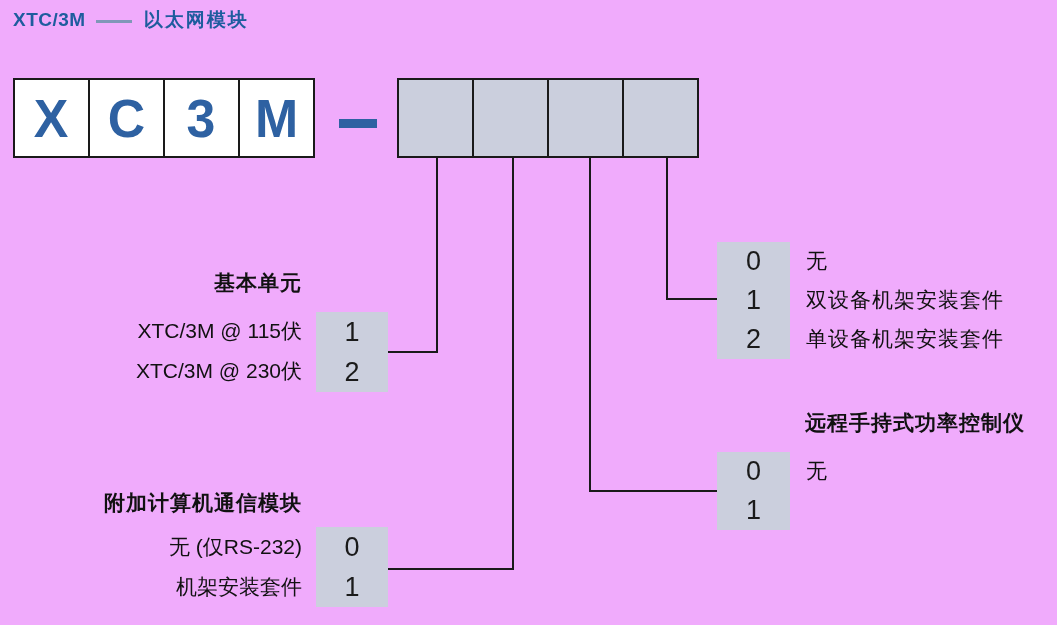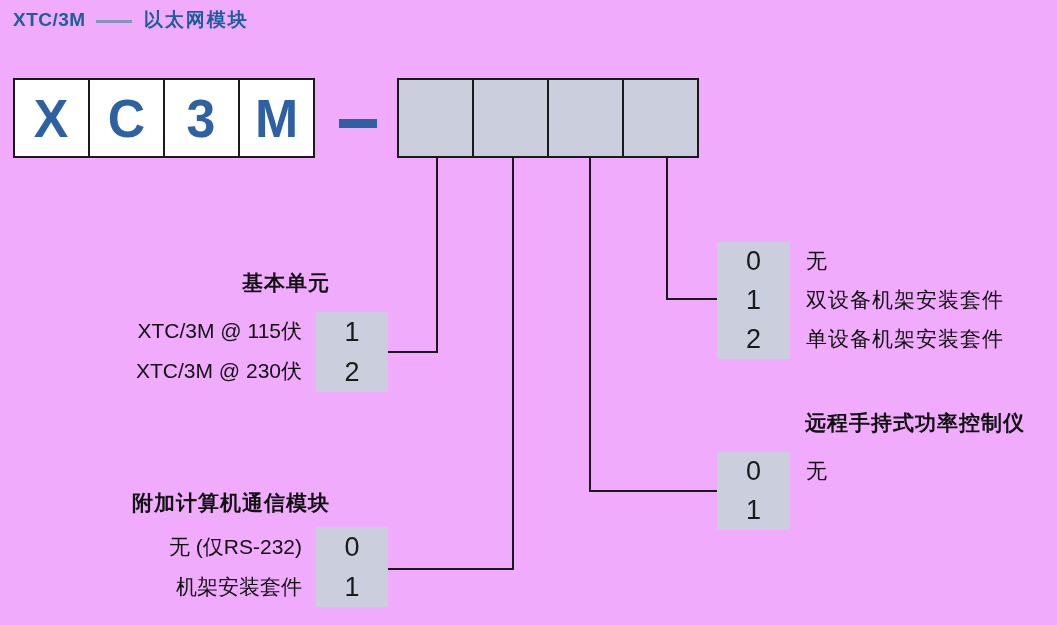--- a/index.html
+++ b/index.html
@@ -91,21 +91,21 @@
   
   .heading {
     position: absolute;
     font-weight: bold;
     font-size: 21px;
     line-height: 24px;
     color: #111111;
     letter-spacing: 1px;
     white-space: nowrap;
   }
-  .heading.right-aligned { left: 0; width: 302px; text-align: right; padding-left: 28px; }
+  .heading.right-aligned { left: 0; width: 302px; text-align: right; }
   .h-basic  { top: 271px; }
   .h-comm   { top: 491px; }
   .h-rack   { left: 805px; top: 201px; }
   .h-remote { left: 805px; top: 411px; }
 
   .labels { position: absolute; white-space: nowrap; }
   .labels .lab {
     font-size: 21px;
     color: #111111;
   }

